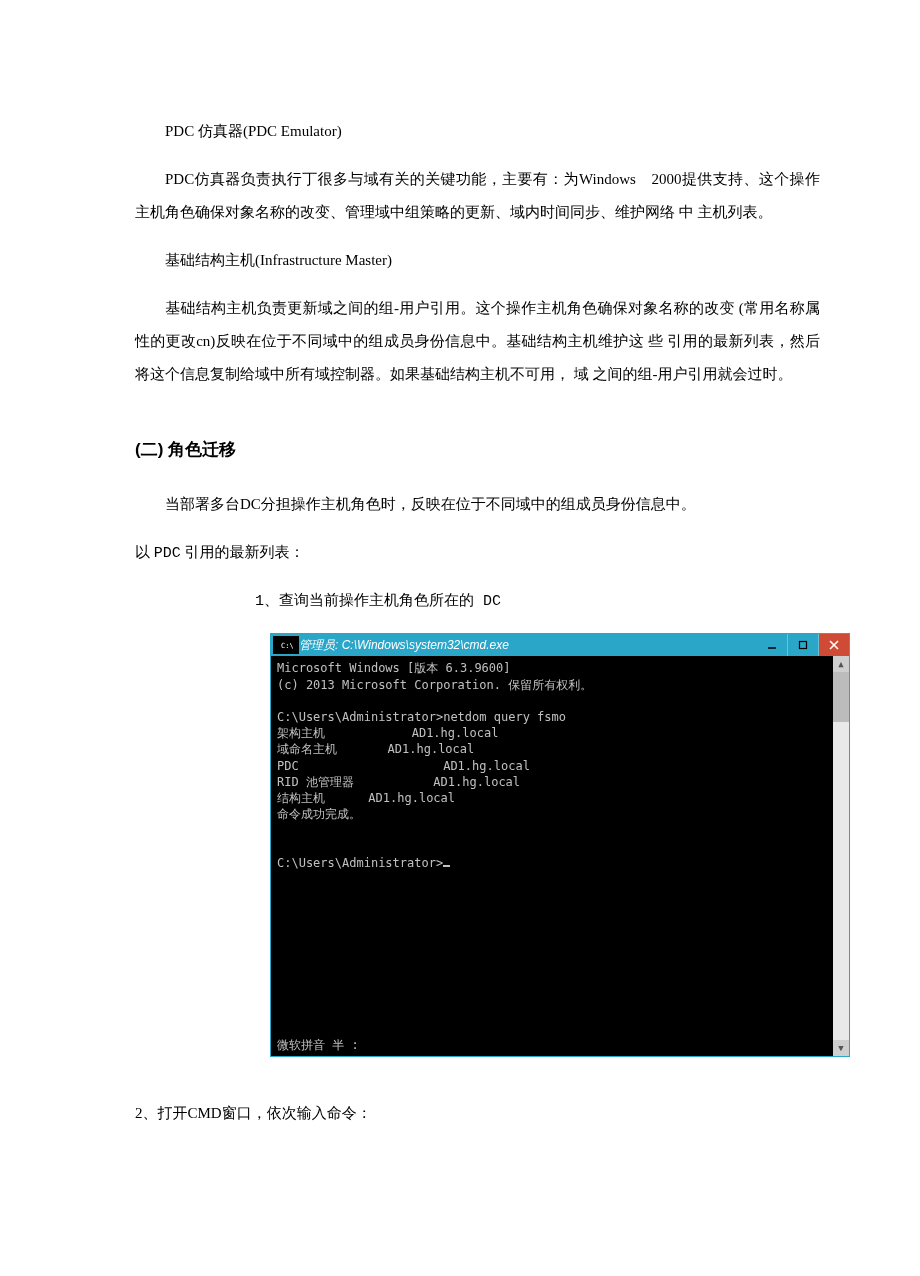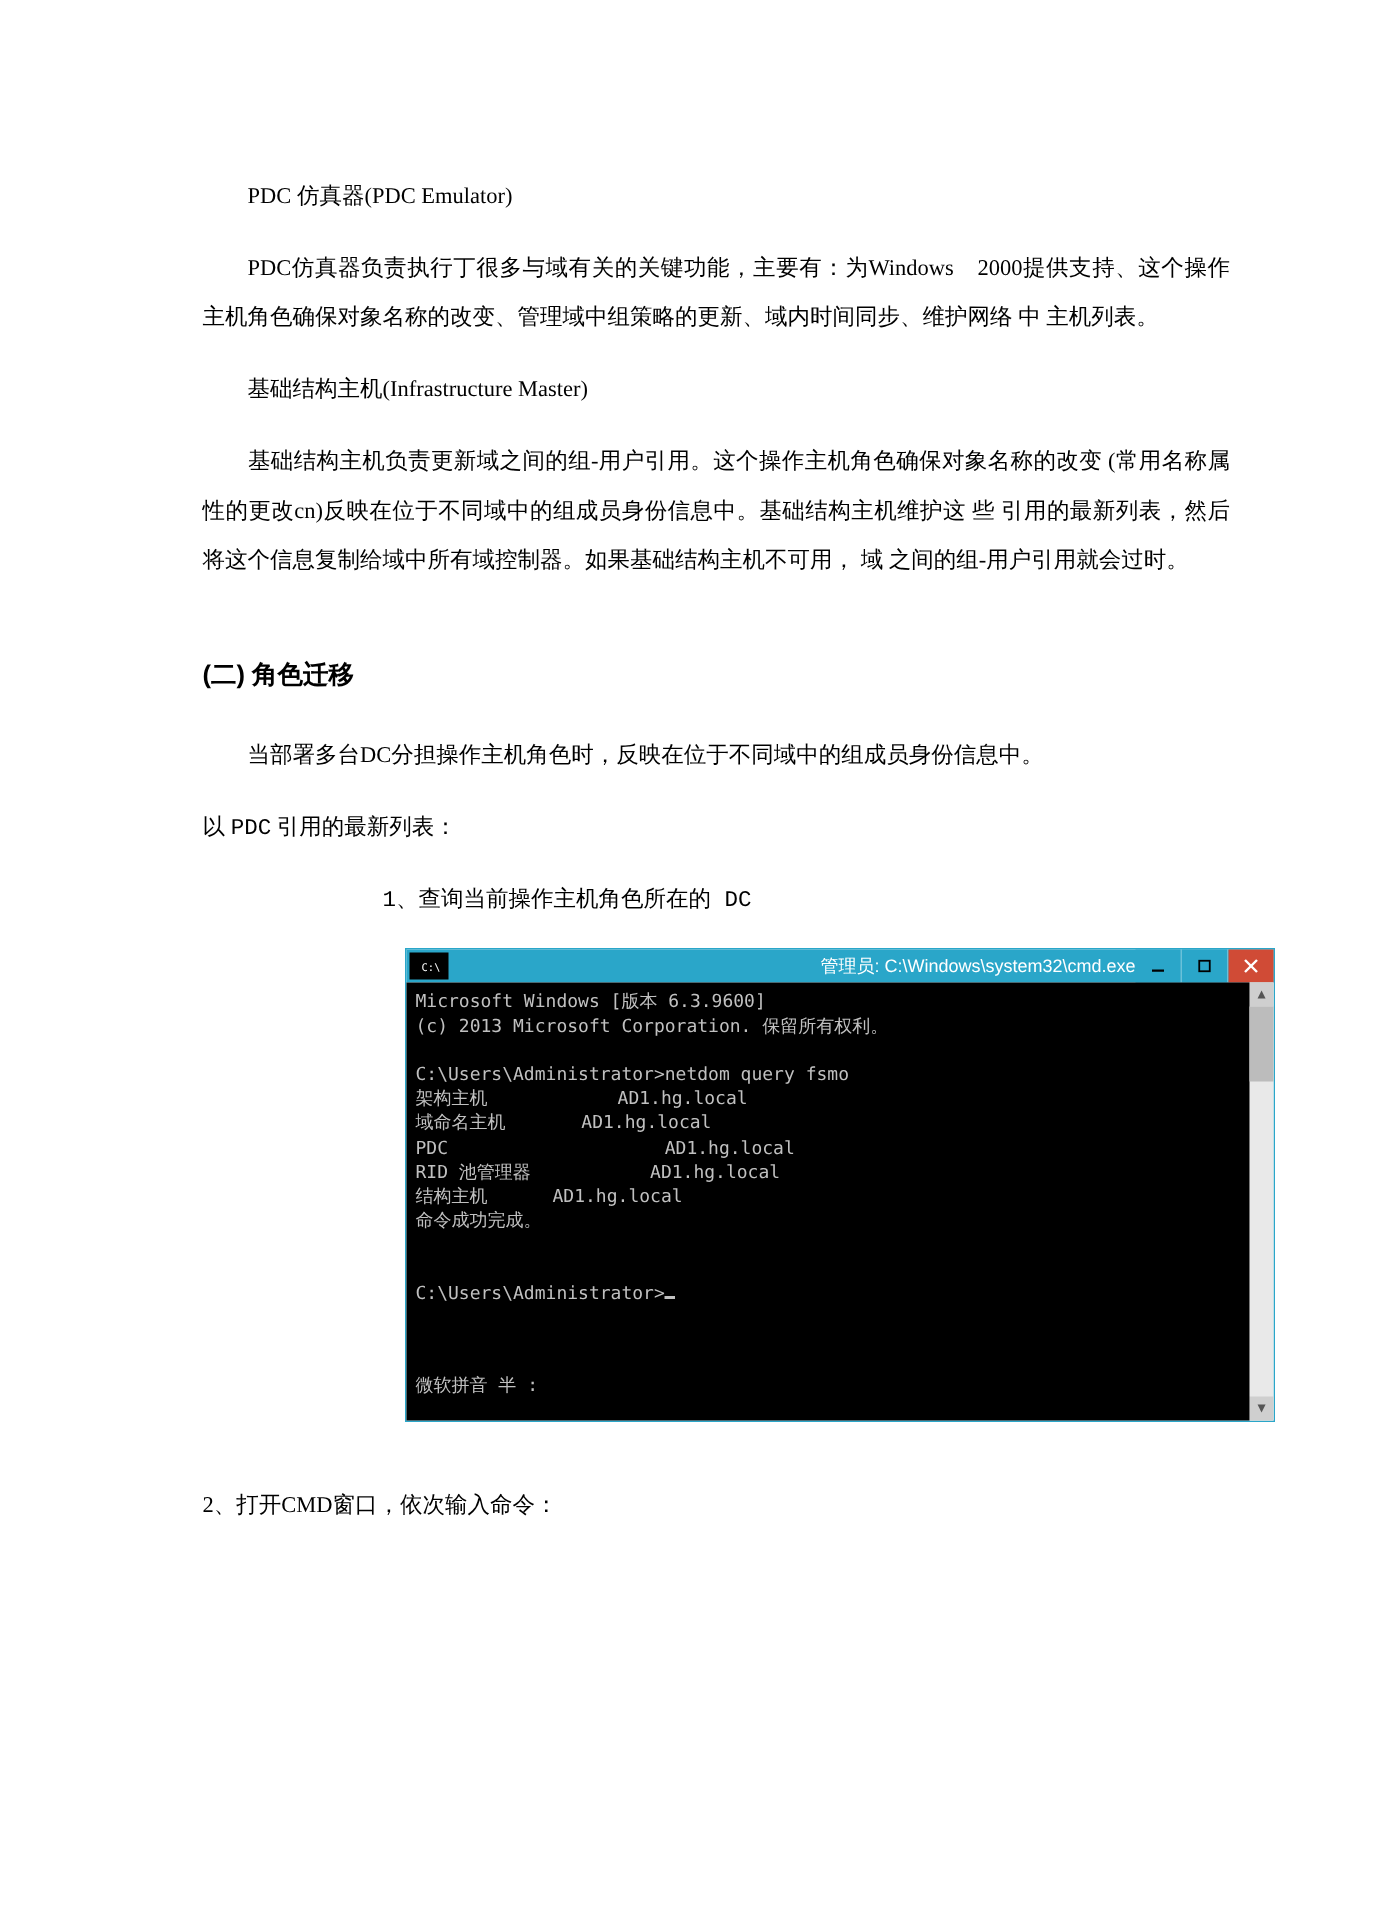--- a/index.html
+++ b/index.html
@@ -44,24 +44,25 @@
     width: 26px;
     display: flex;
     align-items: center;
     justify-content: center;
     background: #000;
     margin: 2px 0 2px 2px;
   }
   .cmd-icon-slot svg { width: 13px; height: 11px; }
   .cmd-title {
     flex: 1;
-    text-align: right;
+    text-align: left;
     font-size: 12px;
     line-height: 22px;
     font-family: "Microsoft YaHei", sans-serif;
+    font-style: italic;
   }
   .cmd-btn {
     width: 30px;
     display: flex;
     align-items: center;
     justify-content: center;
     font-family: Arial, sans-serif;
     font-size: 13px;
     color: #000;
   }
@@ -70,29 +71,29 @@
   .cmd-btn.close { background: #d04b36; color: #fff; font-weight: bold; }
   .cmd-btn svg { width: 10px; height: 10px; }
 
   .cmd-body-wrap { display: flex; }
   .cmd-body {
     background: #000;
     color: #c0c0c0;
     padding: 4px 6px;
     white-space: pre;
     flex: 1;
-    height: 292px;
+    height: 400px;
     box-sizing: border-box;
     overflow: hidden;
     position: relative;
   }
   .cmd-ime {
     position: absolute;
     left: 6px;
-    bottom: 16px;
+    bottom: 3px;
     color: #c0c0c0;
     font-family: "SimSun", monospace;
   }
   .cmd-scroll {
     width: 16px;
     background: #e9e9e9;
     display: flex;
     flex-direction: column;
   }
   .scroll-btn {

